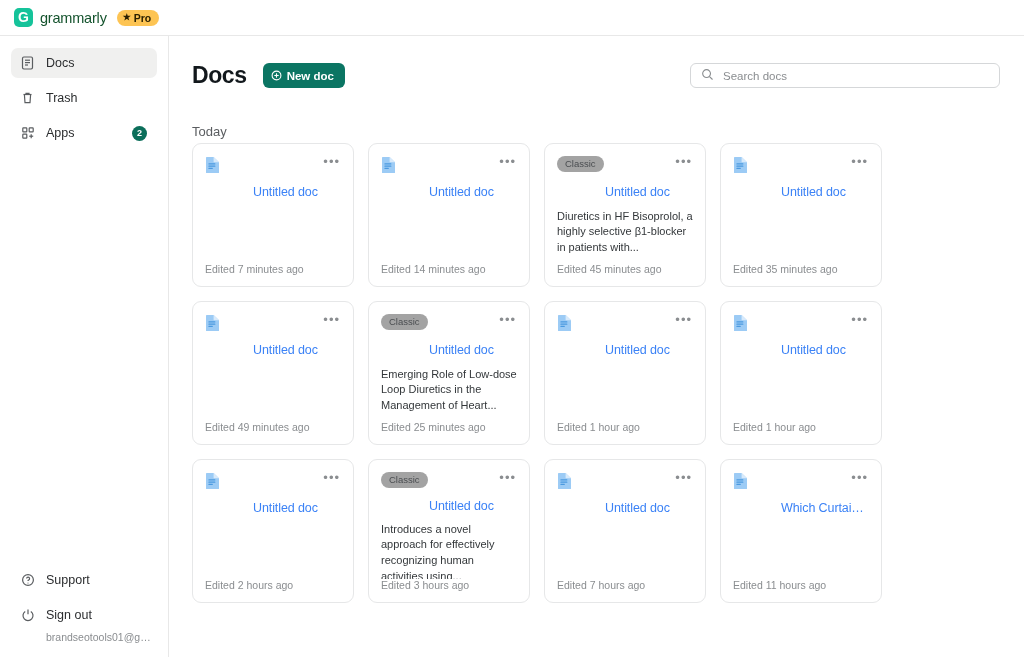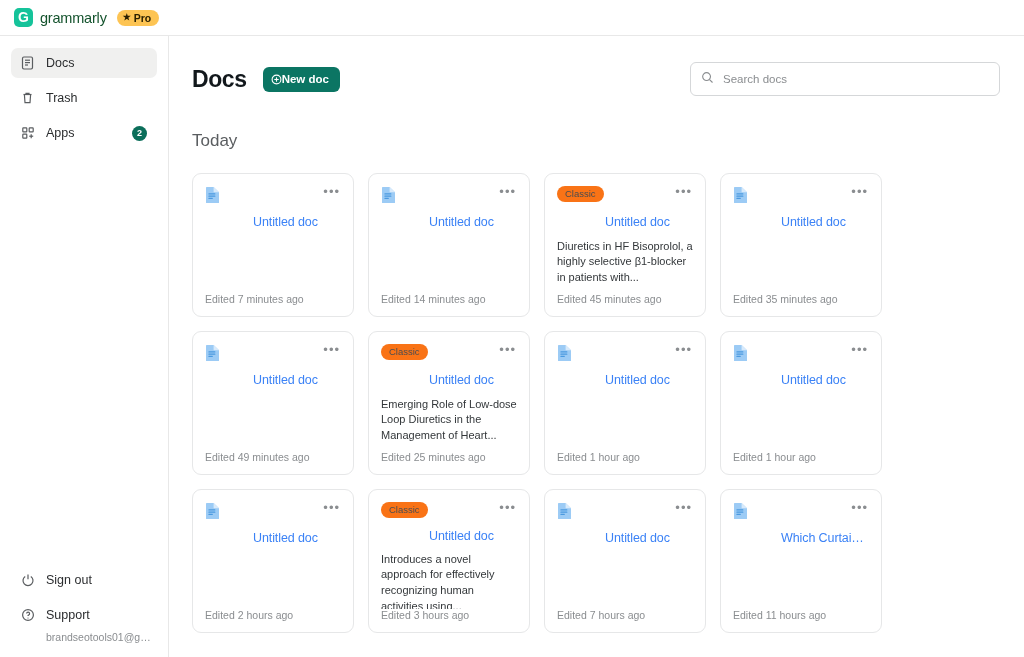--- a/index.html
+++ b/index.html
@@ -134,28 +134,29 @@
     color: #fff;
     border: none;
     border-radius: 6px;
     height: 25px;
     padding: 0 11px 0 8px;
     font-size: 11.5px;
     font-weight: 700;
     font-family: inherit;
     display: inline-flex;
     align-items: center;
+    gap: 5px;
     cursor: pointer;
   }
   .new-doc-btn svg { display: block; }
 
   .search-wrap {
     margin-left: auto;
     width: 310px;
-    height: 34px;
+    height: 25px;
     border: 1px solid #d5d7d9;
     border-radius: 6px;
     display: flex;
     align-items: center;
     padding: 8px 10px;
     gap: 9px;
     background: #fff;
   }
   .search-wrap svg { flex: 0 0 13px; color: #8a8d90; }
   .search-input {
@@ -163,23 +164,23 @@
     outline: none;
     font-size: 11.5px;
     font-family: inherit;
     color: #1b1c1d;
     width: 100%;
     background: transparent;
   }
   .search-input::placeholder { color: #8a8d90; }
 
   .section-label {
-    font-size: 17px;
+    font-size: 13px;
     color: #5a5d60;
-    margin-bottom: 22px;
+    margin-bottom: 4px;
   }
 
   
   .grid {
     display: grid;
     grid-template-columns: repeat(4, 162px);
     gap: 14px 14px;
   }
   .card {
     height: 144px;
@@ -193,21 +194,21 @@
   }
   .card-top {
     display: flex;
     align-items: flex-start;
     justify-content: space-between;
     height: 20px;
     margin-bottom: 9px;
   }
   .doc-icon { width: 15px; height: 18px; display: block; }
   .classic-pill {
-    background: #f97316;
+    background: #a3a3a3;
     color: #4a4d50;
     border-radius: 999px;
     font-size: 9.5px;
     padding: 3px 8px;
     line-height: 1.1;
   }
   .dots {
     color: #8a8d90;
     font-size: 13px;
     letter-spacing: 1px;
@@ -299,36 +300,36 @@
       </div>
 
     </nav>
 
     <div class="sidebar-spacer"></div>
 
     <div class="sidebar-bottom">
       <div class="nav-item">
         <span class="nav-icon">
           <svg width="14" height="14" viewBox="0 0 14 14" fill="none" stroke="currentColor" stroke-width="1.2">
-            <path d="M4.2 3.4a5 5 0 1 0 5.6 0"></path>
-              <line x1="7" y1="1.6" x2="7" y2="6.2"></line>
-          </svg>
-        </span>
-        <span class="nav-label">Sign out</span>
-      </div>
-
-      <div class="nav-item">
-        <span class="nav-icon">
-          <svg width="14" height="14" viewBox="0 0 14 14" fill="none" stroke="currentColor" stroke-width="1.2">
             <circle cx="7" cy="7" r="5.4"></circle>
             <path d="M5.6 5.5a1.5 1.5 0 1 1 1.9 1.6c-.4.2-.5.5-.5.9"></path>
             <circle cx="7" cy="10" r=".55" fill="currentColor" stroke="none"></circle>
           </svg>
         </span>
         <span class="nav-label">Support</span>
+      </div>
+
+      <div class="nav-item">
+        <span class="nav-icon">
+          <svg width="14" height="14" viewBox="0 0 14 14" fill="none" stroke="currentColor" stroke-width="1.2">
+            <path d="M4.2 3.4a5 5 0 1 0 5.6 0"></path>
+              <line x1="7" y1="1.6" x2="7" y2="6.2"></line>
+          </svg>
+        </span>
+        <span class="nav-label">Sign out</span>
       </div>
       <div class="sub-mail">brandseotools01@gmail.c...</div>
     </div>
   </aside>
 
   <main class="main">
     <div class="main-inner">
 
       <div class="head-row">
         <div class="page-title">Docs</div>

